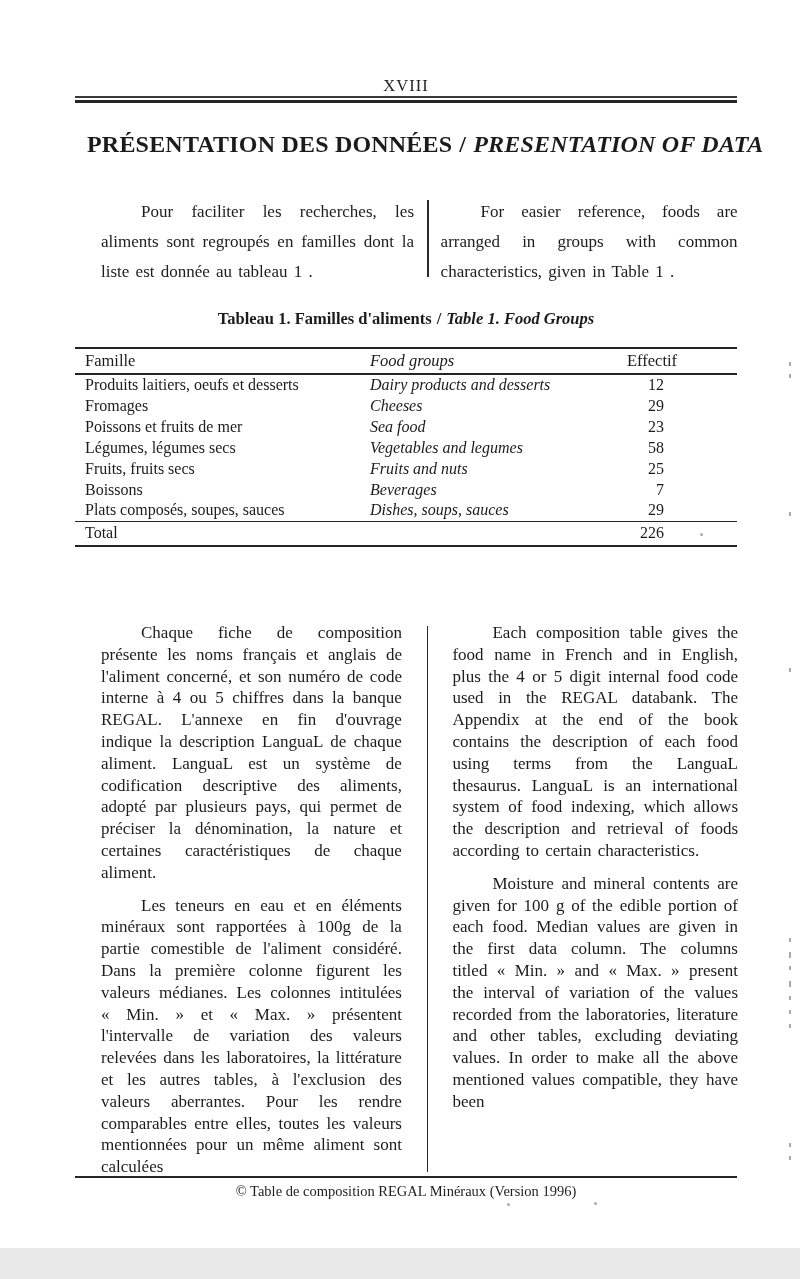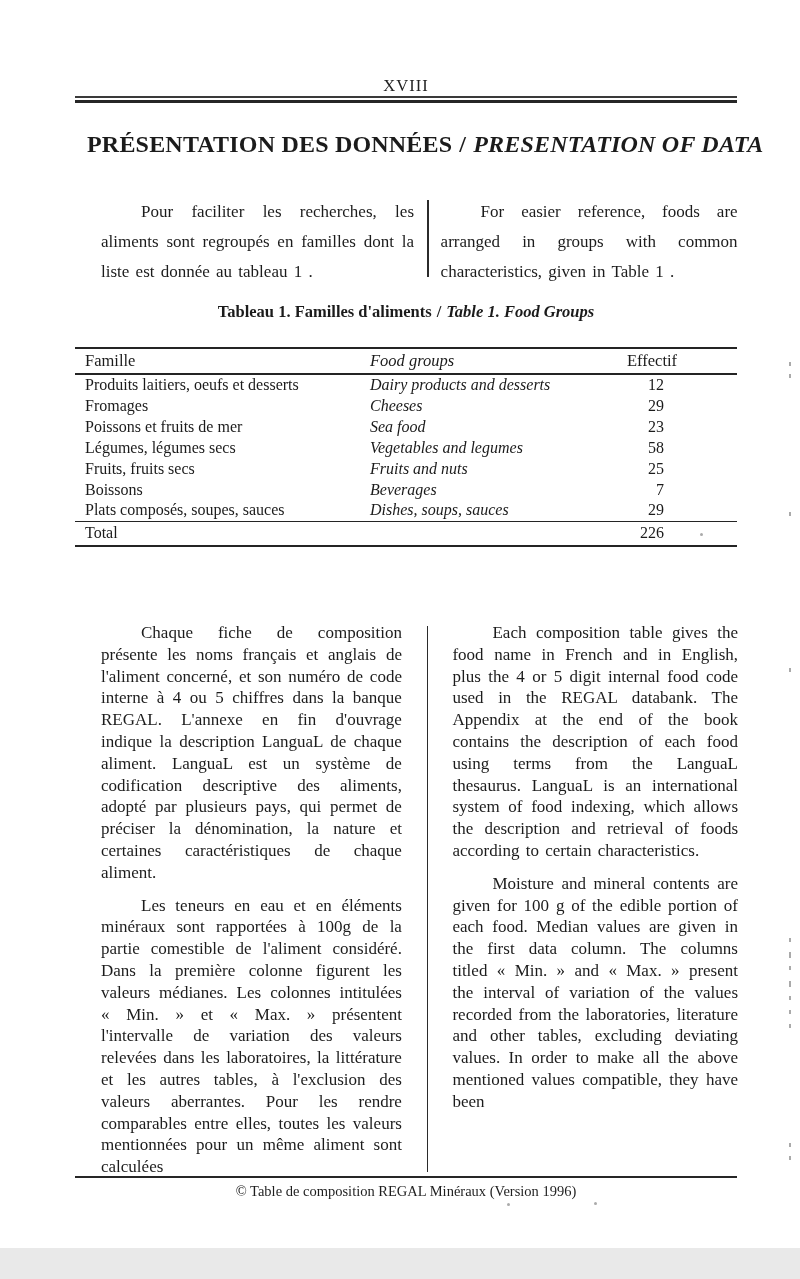--- a/index.html
+++ b/index.html
@@ -27,21 +27,21 @@
   .col{ text-align:justify; color:#1c1c1c; }
   .col p{ text-indent:40px; word-spacing:2px; }
   .vdivider{ width:1.6px; background:#2b2b2b; align-self:stretch; }
 
   .intro{ top:197px; }
   .intro .col.fr{ width:313px; font-size:17px; line-height:30px; }
   .intro .col.en{ width:297px; font-size:17px; line-height:30px; }
   .intro .vdivider{ margin:3px 12px 10px 13px; }
 
   .caption{
-    position:absolute; top:302px; left:75px; width:662px; text-align:center;
+    position:absolute; top:309px; left:75px; width:662px; text-align:center;
     font-size:16.5px; font-weight:bold;
   }
   .caption .sep{ margin:0 5px; }
 
   table.food-table{
     position:absolute; top:347px; left:75px; width:662px;
     border-collapse:collapse; table-layout:fixed;
   }
   table.food-table thead tr{ border-top:2.6px solid #242424; border-bottom:2px solid #242424; }
   table.food-table th{

